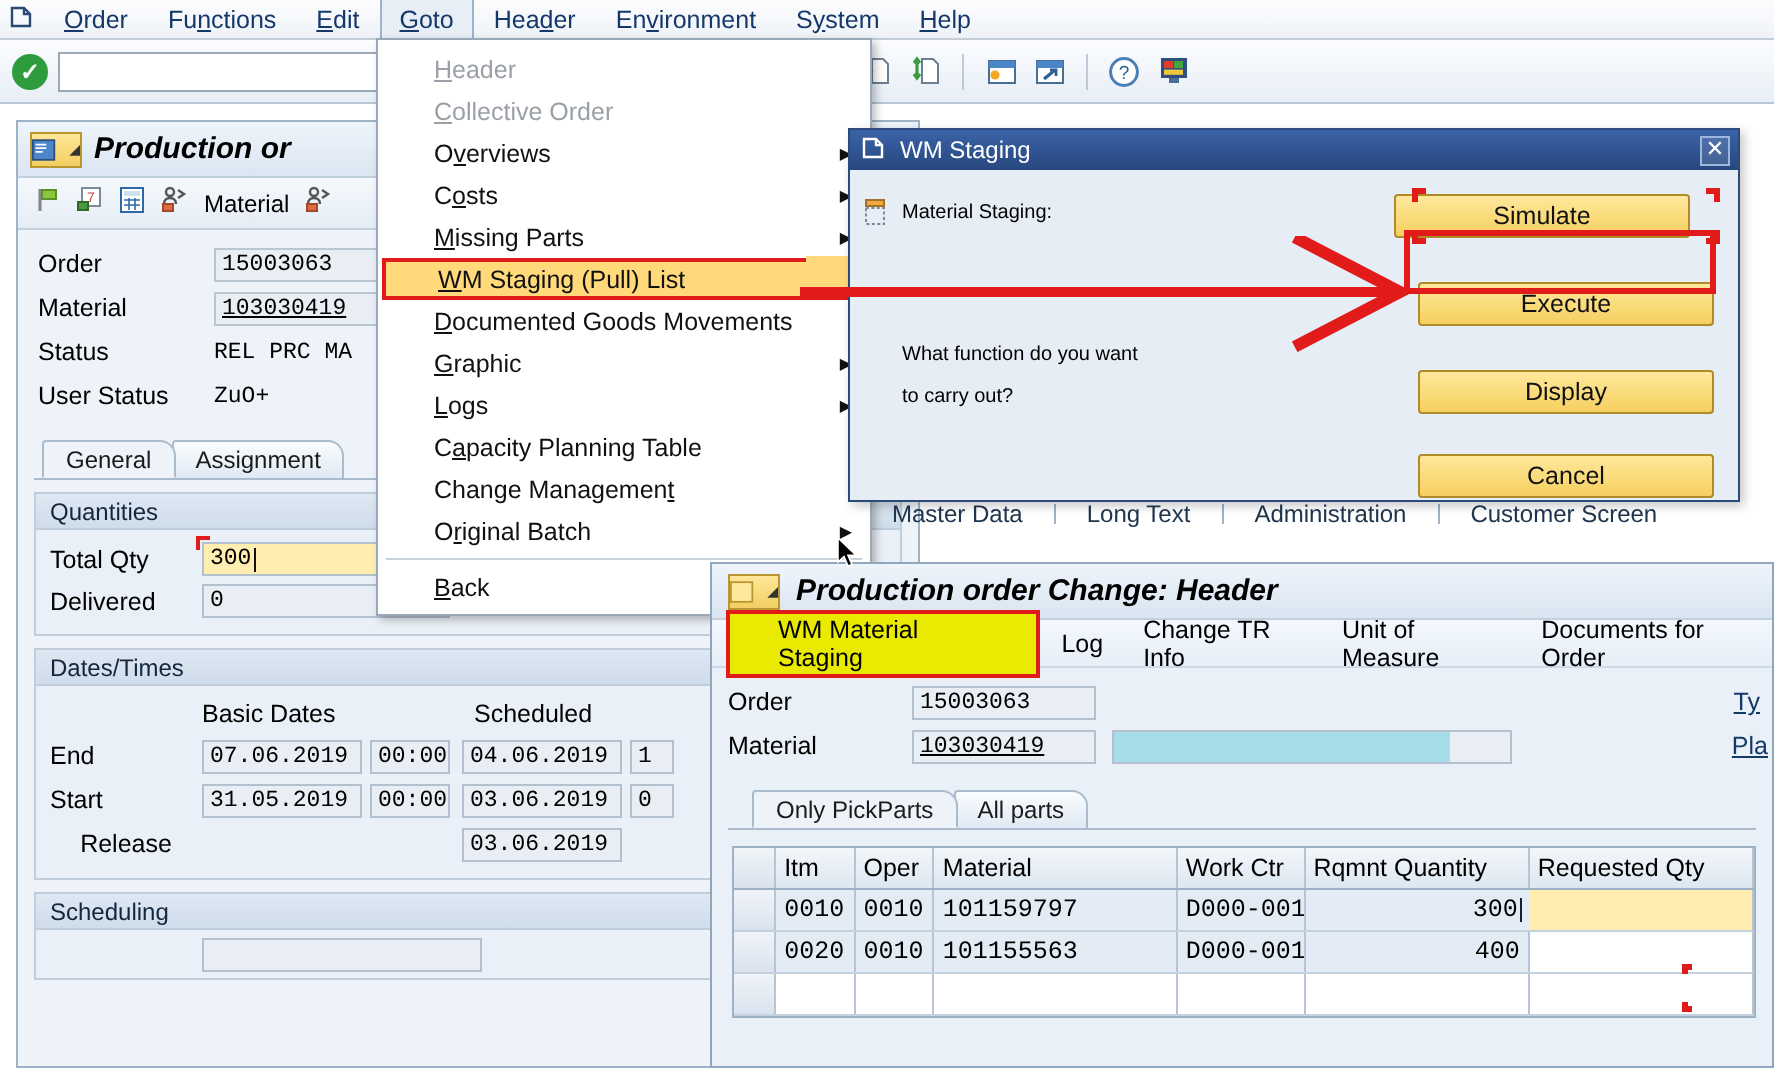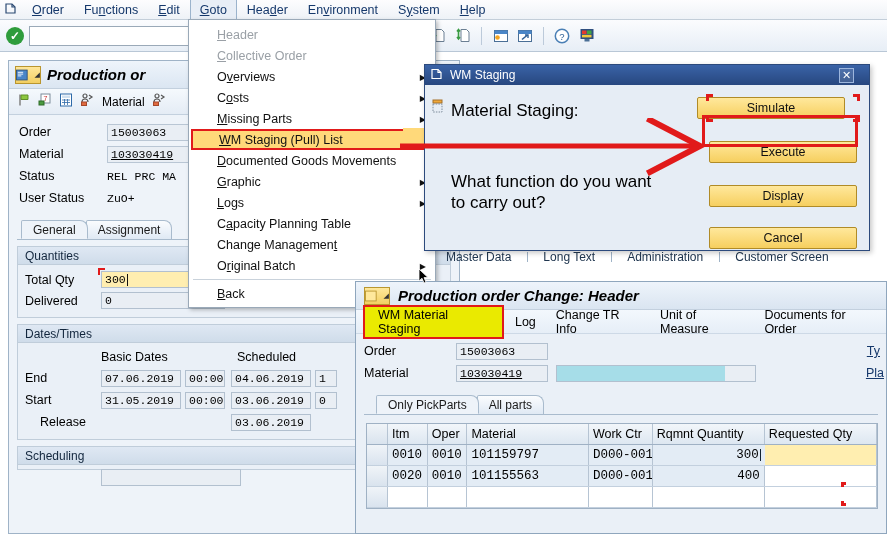--- a/index.html
+++ b/index.html
@@ -143,30 +143,30 @@
   .dd-sep { height:1px; background:#c9d2db; margin:3px 4px; }
 
   
   .dlg {
     position:absolute; left:424px; top:64px; width:446px; height:187px;
     background:#e6edf5; border:1px solid #2c4a7c; z-index:70;
     box-shadow:2px 2px 5px rgba(0,0,0,.22);
   }
   .dlg-ttl {
     height:20px; background:linear-gradient(#3a63a7,#27477f);
-    display:flex; align-items:center; padding:0 15px 0 6px; color:#fff; font-size:12px;
+    display:flex; align-items:center; padding:0 4px 0 6px; color:#fff; font-size:12px;
   }
   .dlg-ttl .t { flex:1; margin-left:6px; }
   .dlg-x {
     width:15px;height:15px; border:1px solid #9db6dd; color:#fff;
     display:flex;align-items:center;justify-content:center;font-size:11px; line-height:1;
     background:rgba(255,255,255,.12);
   }
   .dlg-body { position:relative; height:166px; }
-  .dlg-lbl { position:absolute; font-size:17px; color:#000; }
+  .dlg-lbl { position:absolute; font-size:10px; color:#000; }
   .btn {
     position:absolute; width:148px; height:22px;
     background:linear-gradient(#ffe89c,#f6cf5f);
     border:1px solid #b08b27; border-radius:2px;
     display:flex;align-items:center;justify-content:center;
     font-size:12.5px; color:#111;
   }
 
   
   .ann-rect {
@@ -200,21 +200,21 @@
   }
   .win-low-ttl .ttl { font-style:italic; font-weight:bold; font-size:15px; }
   .lw-menu {
     height:24px; display:flex; align-items:center; gap:0;
     padding-left:6px; font-size:12.5px; border-bottom:1px solid #cdd9e6;
     background:linear-gradient(#f3f8fd,#e6eef7);
   }
   .lw-menu .mi { padding:0 10px; }
   .lw-menu .mi.hl {
     background:#eaea00; outline:2px solid #e11a1a; outline-offset:0px;
-    margin:0 3px; padding:1px 13px;
+    margin:0 3px; padding:1px 24px;
   }
   .lw-rows { padding:6px 0 0 8px; }
   .lw-row { display:flex; align-items:center; height:22px; font-size:12.5px; }
   .lw-row .lbl { width:92px; }
   .turquoise { height:15px; background:#a6dde8; }
 
   .lw-tabs { display:flex; align-items:flex-end; margin:10px 0 0 20px; height:20px; }
   .lw-tabline { height:1px; background:#a9bbcd; margin-left:8px; margin-right:8px; }
 
   
@@ -442,21 +442,21 @@
           <div class="inp gray" style="width:22px; margin-left:4px;">0</div>
         </div>
         <div style="display:flex; align-items:center; height:22px;">
           <div style="width:76px; font-size:12.5px;text-align:center;">Release</div>
           <div style="width:124px;"></div>
           <div class="inp gray" style="width:80px; margin-left:6px;">03.06.2019</div>
         </div>
       </div>
     </div>
 
-    <div class="grp" style="height:24px;">
+    <div class="grp" style="height:44px;">
       <div class="grp-hd">Scheduling</div>
       <div class="grp-body" style="height:20px;">
         <div class="inp gray" style="width:140px; margin-left:76px;"></div>
       </div>
     </div>
   </div>
 
   <div class="undertabs">
     <div class="ut">Master Data</div>
     <div class="ut">Long Text</div>

